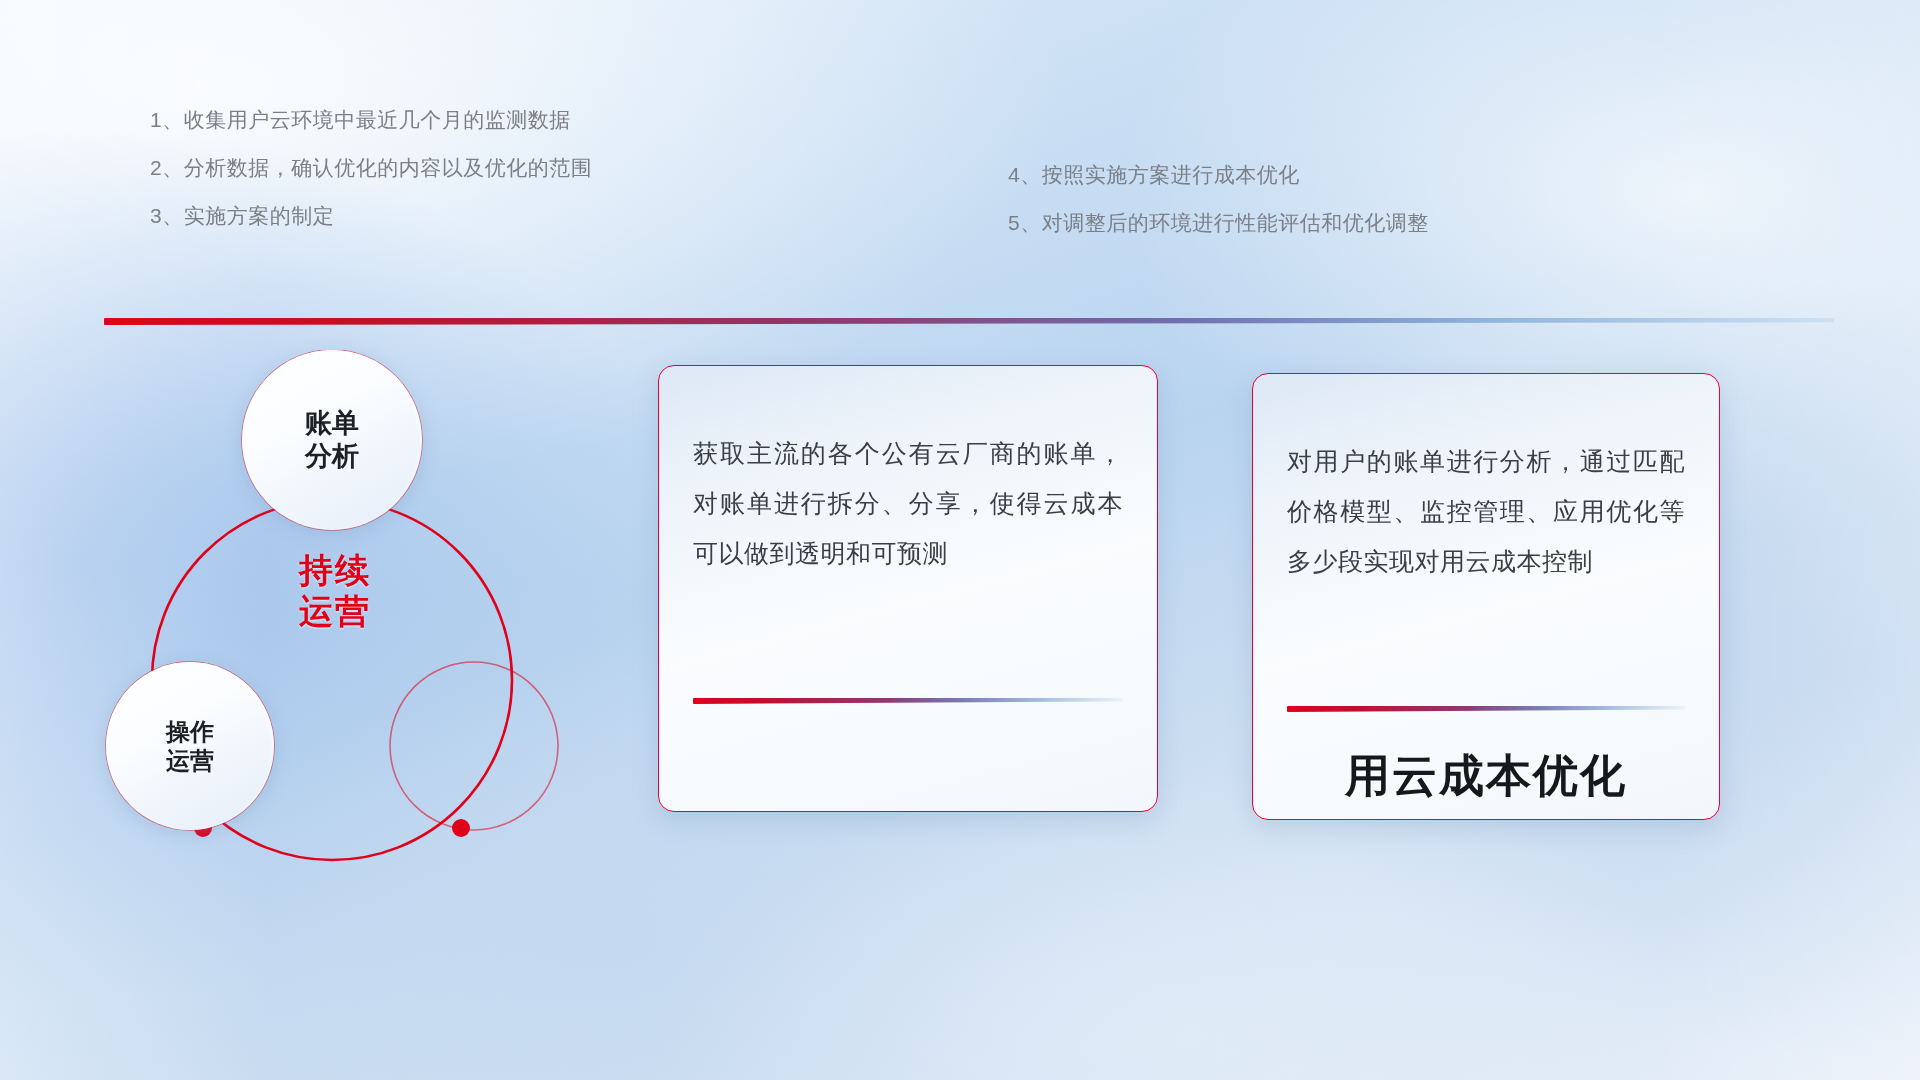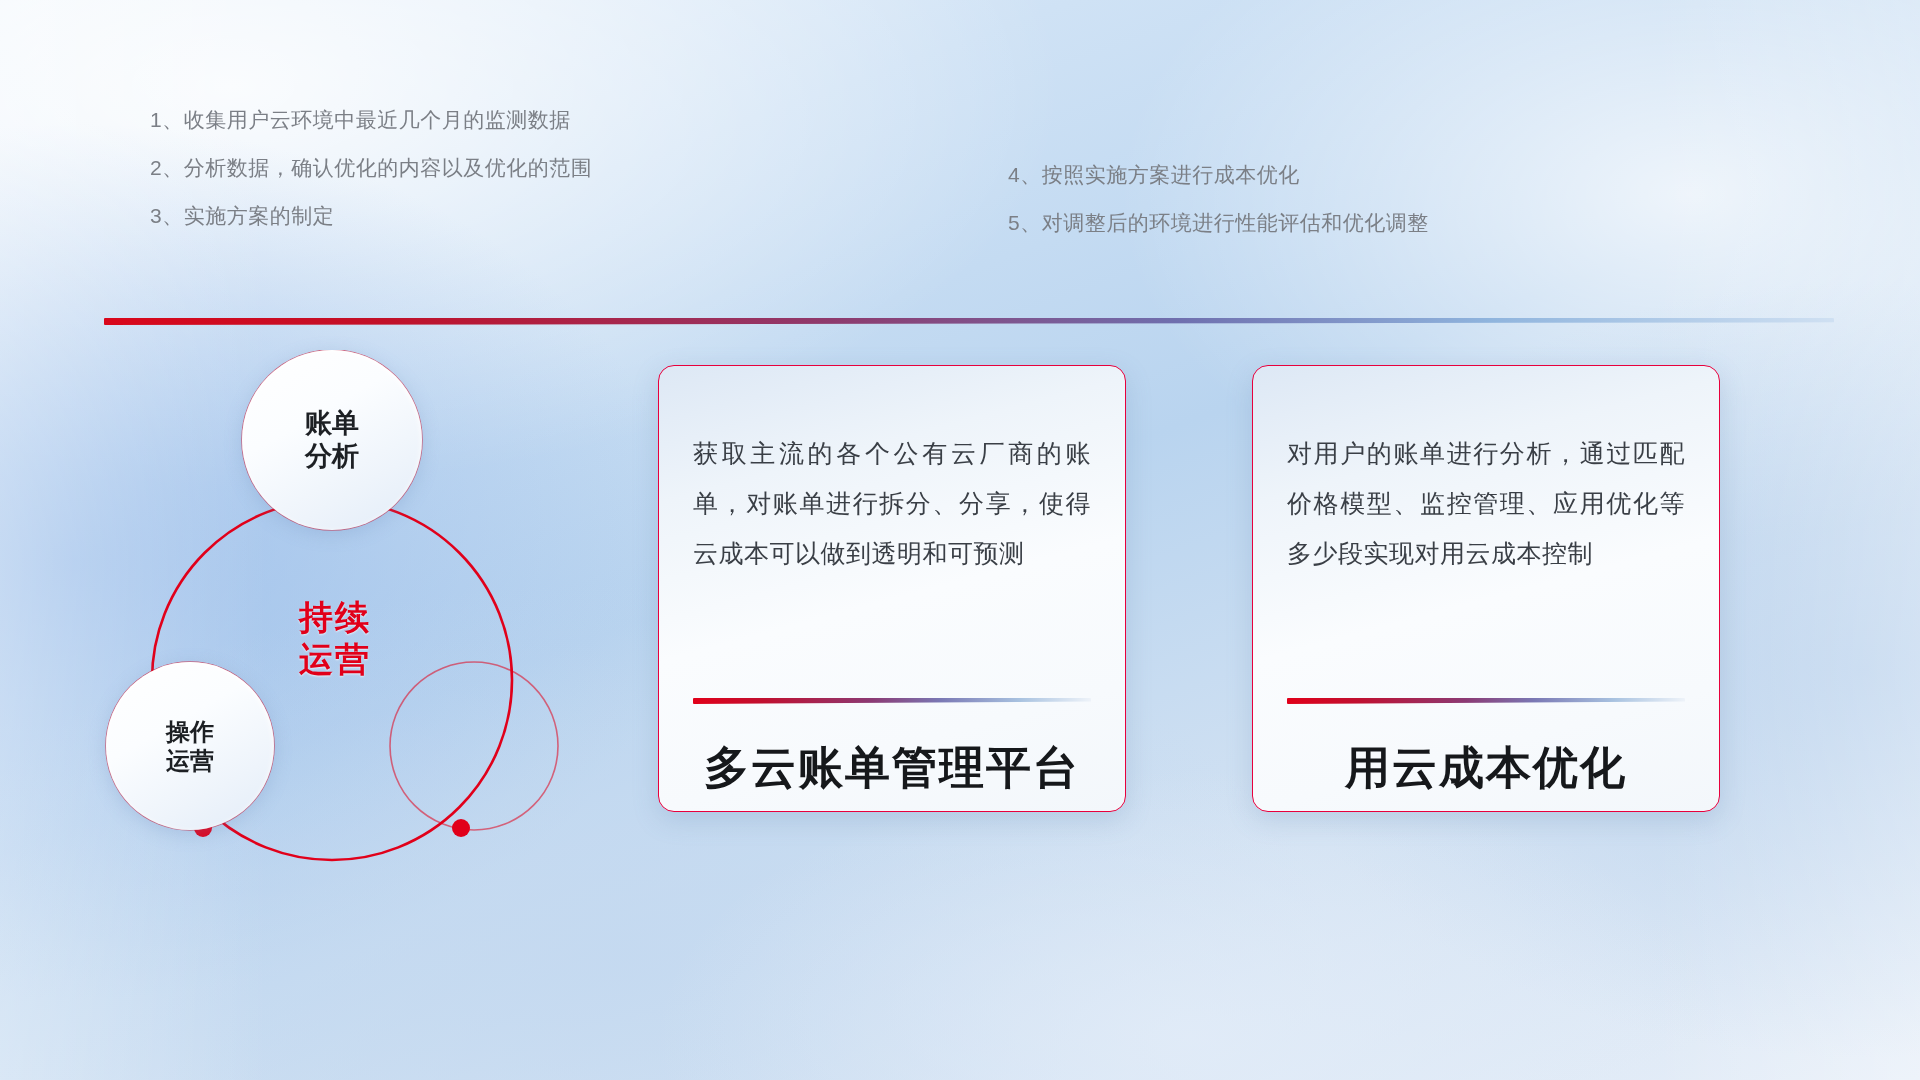--- a/index.html
+++ b/index.html
@@ -36,31 +36,31 @@
   #venn svg{position:absolute;inset:0;}
   .bubble{position:absolute;border-radius:50%;
     background:linear-gradient(150deg,#ffffff 0%,#fbfdff 38%,#eef4fb 72%,#e2ecf8 100%);
     box-shadow:0 4px 18px rgba(110,145,190,.28), inset 0 2px 6px rgba(255,255,255,.95);
     display:flex;align-items:center;justify-content:center;text-align:center;
     color:#1d2024;font-weight:bold;line-height:1.22;}
   #bubble-top{left:142px;top:0px;width:180px;height:180px;font-size:27px;}
   #bubble-left{left:6px;top:312px;width:168px;height:168px;font-size:24px;}
   #bubble-right{left:290px;top:312px;width:168px;height:168px;font-size:24px;}
   #venn-center{position:absolute;left:150px;top:200px;width:170px;height:130px;
-    display:flex;align-items:flex-end;justify-content:center;text-align:center;
+    display:flex;align-items:flex-start;justify-content:center;text-align:center;
     color:#e1001a;font-weight:bold;font-size:34px;line-height:1.22;letter-spacing:2px;
     text-shadow:0 1px 2px rgba(255,255,255,.7);}
 
   
   .card{position:absolute;top:365px;width:466px;height:445px;border-radius:16px;
     border:1.5px solid #e8003c;
     background:linear-gradient(165deg,#dde8f5 0%,#eef4fa 24%,#fafcfe 52%,#f7fafd 78%,#f3f7fb 100%);
     box-shadow:0 8px 26px rgba(96,130,175,.22);overflow:hidden;}
-  #card-1{left:658px;}
-  #card-2{left:1252px;}
+  #card-1{left:658px;padding-left:32px;}
+  #card-2{left:1252px;margin-top:8px;}
   .card-inner{position:absolute;inset:0;padding:62px 34px 0 34px;box-sizing:border-box;}
   .card-body{color:#3a3f46;font-size:25px;line-height:2.0;text-align:justify;letter-spacing:.5px;}
   .card-rule{position:absolute;left:34px;right:34px;top:332px;height:6px;border-radius:1px;
     background:linear-gradient(to right,#e1001a 0%,#c01030 18%,#8b3a74 45%,#7a78b4 62%,#a8c2e0 82%,#eef3f9 100%);
     clip-path:polygon(0 0,100% 0,100% 58%,0 100%);}
   .card-title{position:absolute;left:0;right:0;top:372px;text-align:center;
     font-size:45px;font-weight:bold;color:#16181b;letter-spacing:2px;}
 </style>
 </head>
 <body>
@@ -118,21 +118,20 @@
       <div>运营</div>
     </div>
   </div>
 </div>
 
 <div class="card" id="card-1">
   <div class="card-inner">
     <div class="card-body">获取主流的各个公有云厂商的账单，对账单进行拆分、分享，使得云成本可以做到透明和可预测</div>
   </div>
   <div class="card-rule"></div>
-  <div class="card-title">多云账单管理平台</div>
 </div>
 
 <div class="card" id="card-2">
   <div class="card-inner">
     <div class="card-body">对用户的账单进行分析，通过匹配价格模型、监控管理、应用优化等多少段实现对用云成本控制</div>
   </div>
   <div class="card-rule"></div>
   <div class="card-title">用云成本优化</div>
 </div>
 

